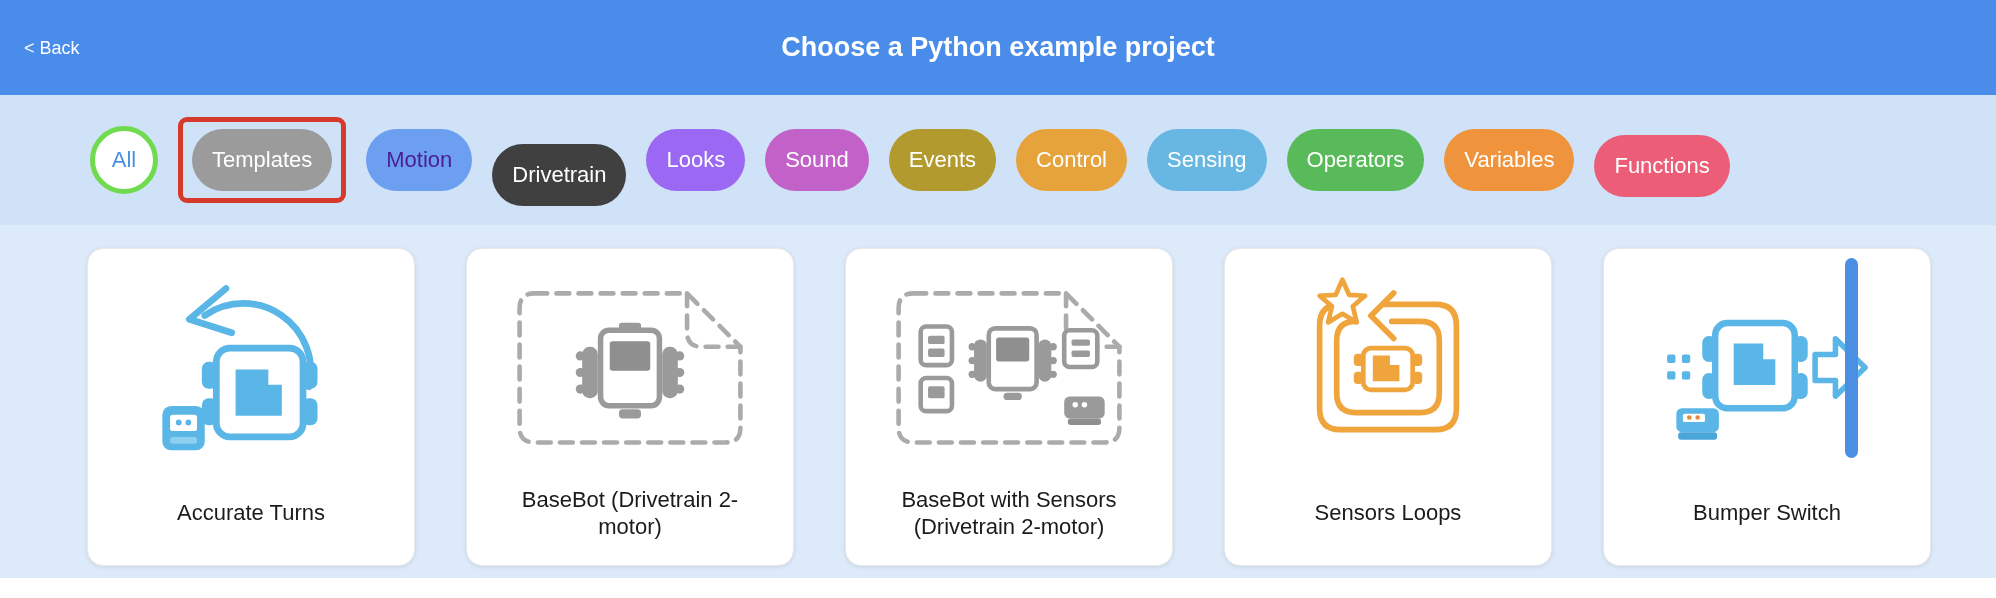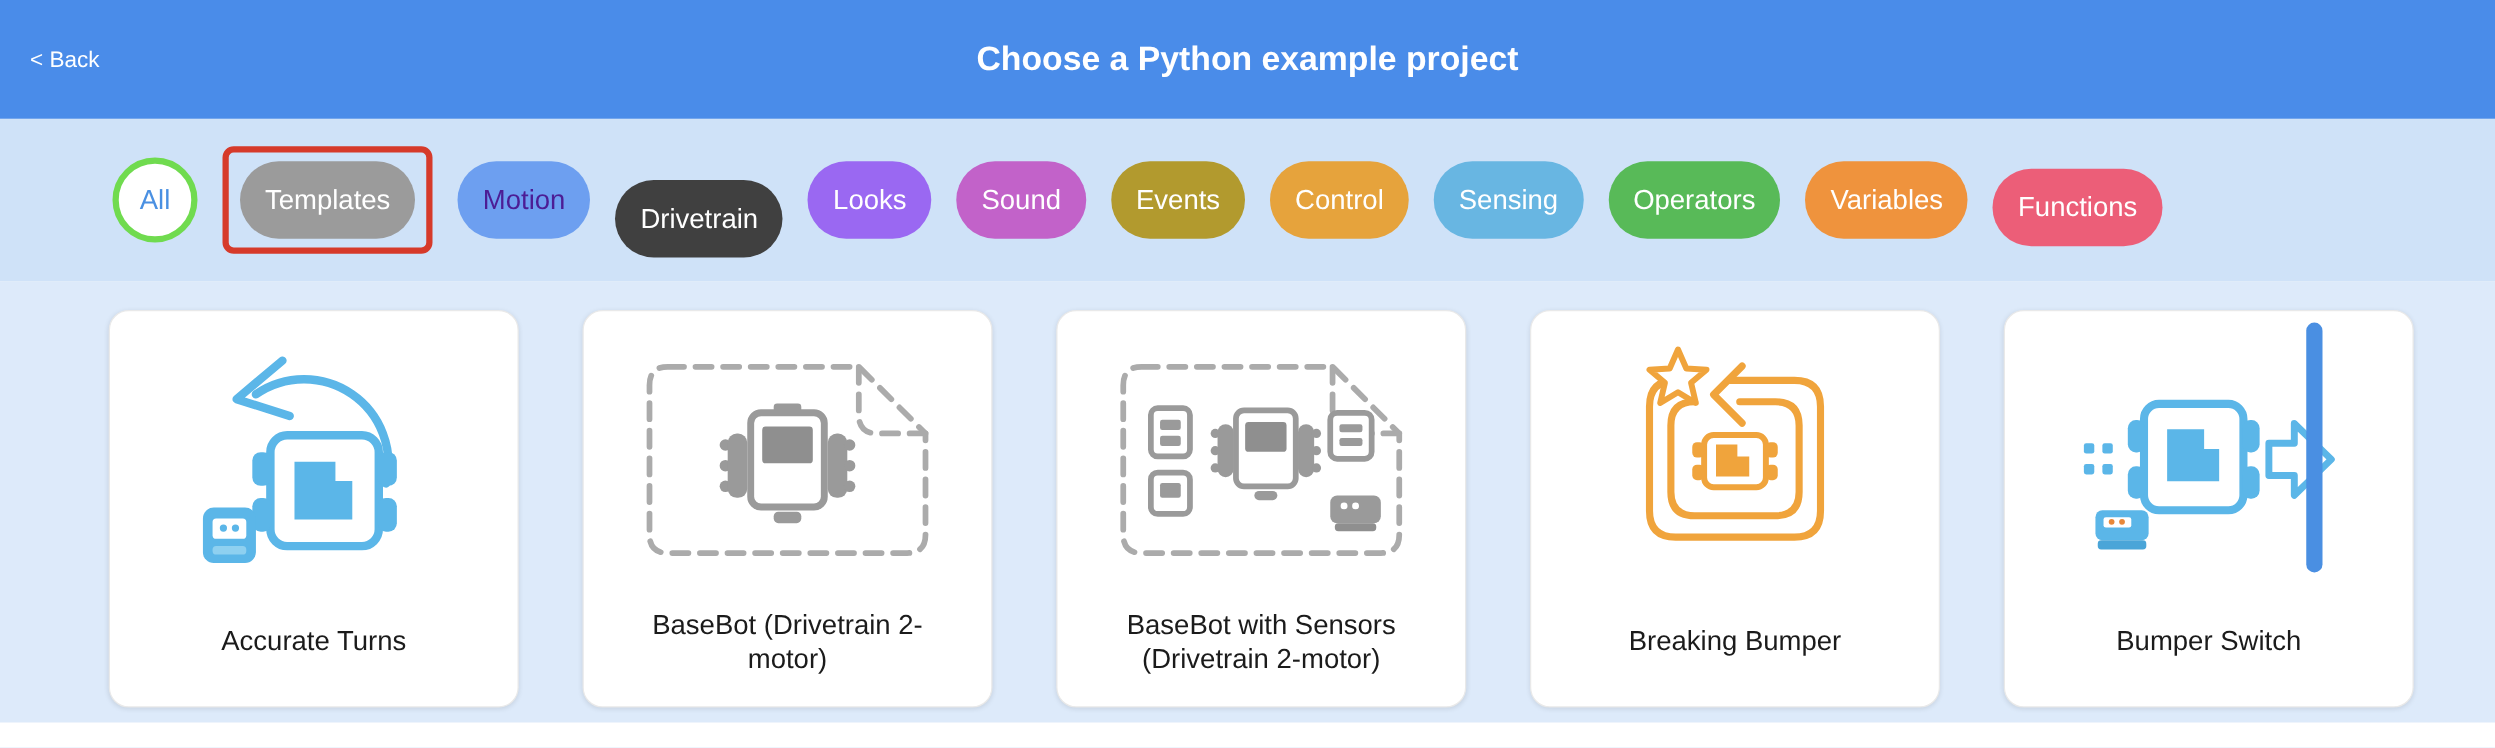--- a/index.html
+++ b/index.html
@@ -186,21 +186,21 @@
         <path d="M106 22 L82 46 L106 70" fill="none" stroke="#f0a43c" stroke-width="6" stroke-linecap="round" stroke-linejoin="round"></path>
         <polygon points="52,8 59,24 76,25 63,36 67,53 52,44 37,53 41,36 28,25 45,24" fill="#fff" stroke="#f0a43c" stroke-width="5" stroke-linejoin="round"></polygon>
         <rect x="74" y="80" width="52" height="44" rx="8" fill="#fff" stroke="#f0a43c" stroke-width="5"></rect>
         <rect x="64" y="86" width="10" height="13" rx="4" fill="#f0a43c"></rect>
         <rect x="64" y="105" width="10" height="13" rx="4" fill="#f0a43c"></rect>
         <rect x="126" y="86" width="10" height="13" rx="4" fill="#f0a43c"></rect>
         <rect x="126" y="105" width="10" height="13" rx="4" fill="#f0a43c"></rect>
         <path d="M84 88 h18 v10 h10 v17 h-28 z" fill="#f0a43c"></path>
       </svg>
     </div>
-    <div class="card-title">Breaking Bumper</div>
+    <div class="card-title">Sensors Loops</div>
   </div>
 
   <div class="card">
     <div class="card-icon">
       <svg viewBox="0 0 240 200" width="222" height="185" aria-hidden="true">
         <rect x="12" y="86" width="9" height="9" rx="2" fill="#5bb6e8"></rect>
         <rect x="12" y="104" width="9" height="9" rx="2" fill="#5bb6e8"></rect>
         <rect x="28" y="86" width="9" height="9" rx="2" fill="#5bb6e8"></rect>
         <rect x="28" y="104" width="9" height="9" rx="2" fill="#5bb6e8"></rect>
         <rect x="64" y="52" width="86" height="92" rx="13" fill="#fff" stroke="#5bb6e8" stroke-width="7"></rect>

